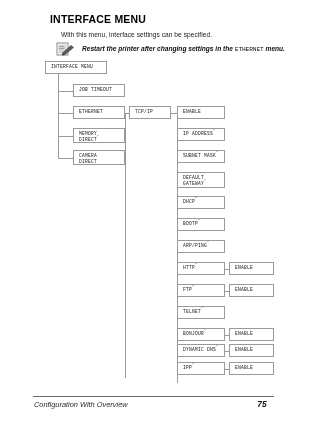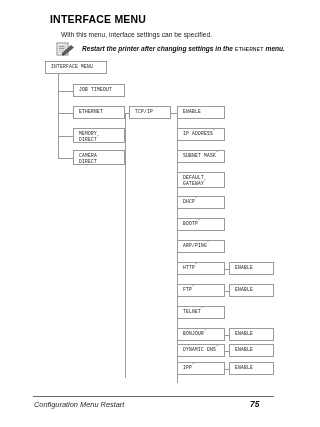--- a/index.html
+++ b/index.html
@@ -120,21 +120,21 @@
     top: 400px;
     font-size: 7.4px;
     font-style: italic;
     color: #2b2b2b;
   }
   .footer-page {
     position: absolute;
     left: 250px;
     top: 399px;
     width: 24px;
-    text-align: left;
+    text-align: center;
     font-size: 8.4px;
     font-weight: bold;
     font-style: italic;
     color: #111;
   }
 </style>
 </head>
 <body>
 
 <div class="page-title">INTERFACE MENU</div>
@@ -254,14 +254,14 @@
       <span class="ln">ENABLE</span>
     </div>
     <div class="connector h" style="left: 225px; top: 351px; width: 4px;"></div>
     <div class="node" style="left: 229px; top: 362px; width: 45px; height: 13px;">
       <span class="ln">ENABLE</span>
     </div>
     <div class="connector h" style="left: 225px; top: 369px; width: 4px;"></div>
   </div>
 
 <div class="footer-rule"></div>
-<div class="footer-left">Configuration Menu Restart</div>
+<div class="footer-left">Configuration With Overview</div>
 <div class="footer-page">75</div>
 
 </body></html>

